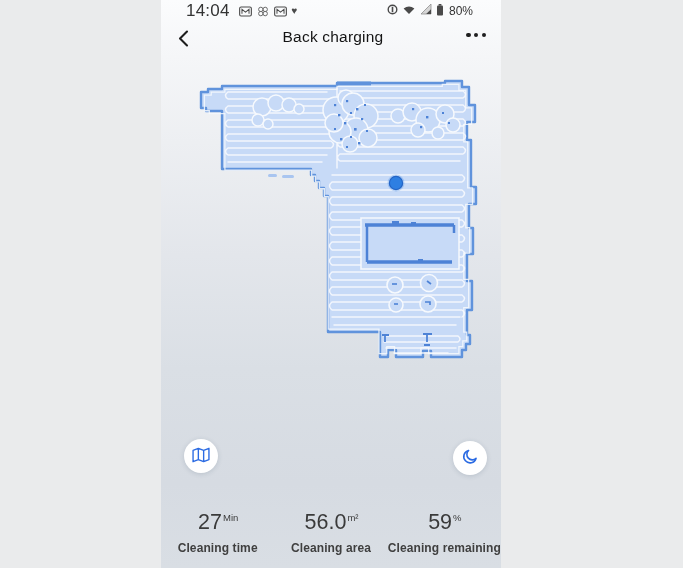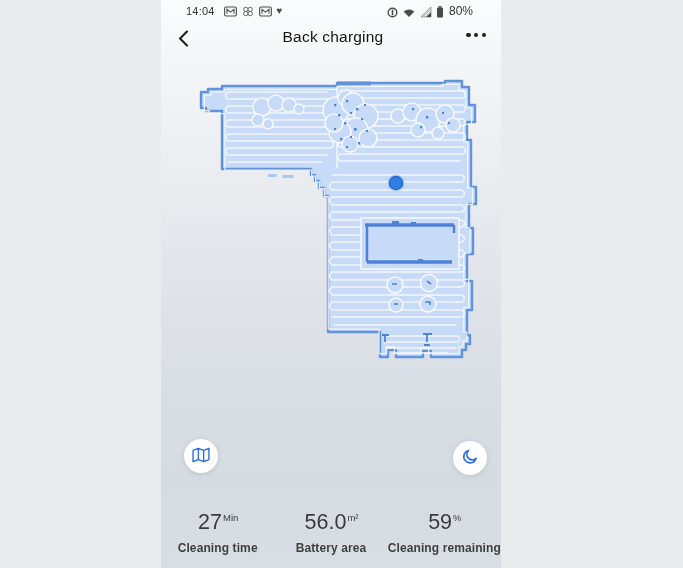--- a/index.html
+++ b/index.html
@@ -12,23 +12,23 @@
   .phone{
     position:absolute;left:161px;top:0;width:340px;height:568px;
     background:linear-gradient(180deg,#fbfcfd 0%,#f5f6f8 10%,#edeff2 25%,#e3e6eb 45%,#dadfe5 65%,#d6dbe2 85%,#d9dee4 100%);
   }
   
   .statusbar{
     position:absolute;left:0;top:0;width:100%;height:20px;
     display:flex;align-items:center;box-sizing:border-box;
     padding:2px 28px 0 25px;color:#3c3c3c;
   }
-  .statusbar .time{font-size:11px;color:#333;margin-right:9px;letter-spacing:.2px;}
+  .statusbar .time{font-size:17px;color:#333;margin-right:9px;letter-spacing:.2px;}
   .sicon{display:inline-flex;align-items:center;justify-content:center;margin-right:5px;}
-  .sb-right{margin-left:auto;display:inline-flex;align-items:flex-end;}
+  .sb-right{margin-left:auto;display:inline-flex;align-items:flex-start;}
   .sb-right .sicon{margin-right:4px;}
   .batt-pct{font-size:12px;color:#333;margin-left:1px;}
   .heart-glyph{font-size:10px;color:#4a4a4a;line-height:1;}
   
   .navbar{
     position:absolute;left:0;top:24px;width:100%;height:32px;
   }
   .back-btn{position:absolute;left:17px;top:5px;width:20px;height:22px;display:flex;align-items:center;cursor:pointer;background:none;border:none;padding:0;}
   .nav-title{
     position:absolute;left:4px;right:0;top:4px;text-align:center;
@@ -271,21 +271,21 @@
       </span>
     </button>
 
     <div class="stats">
       <div class="stat">
         <span class="val">27</span><span class="unit">Min</span>
         <div class="lbl">Cleaning time</div>
       </div>
       <div class="stat">
         <span class="val">56.0</span><span class="unit">m²</span>
-        <div class="lbl">Battery area</div>
+        <div class="lbl">Cleaning area</div>
       </div>
       <div class="stat">
         <span class="val">59</span><span class="unit">%</span>
         <div class="lbl">Cleaning remaining</div>
       </div>
     </div>
 
   </div>
 </div>
 

